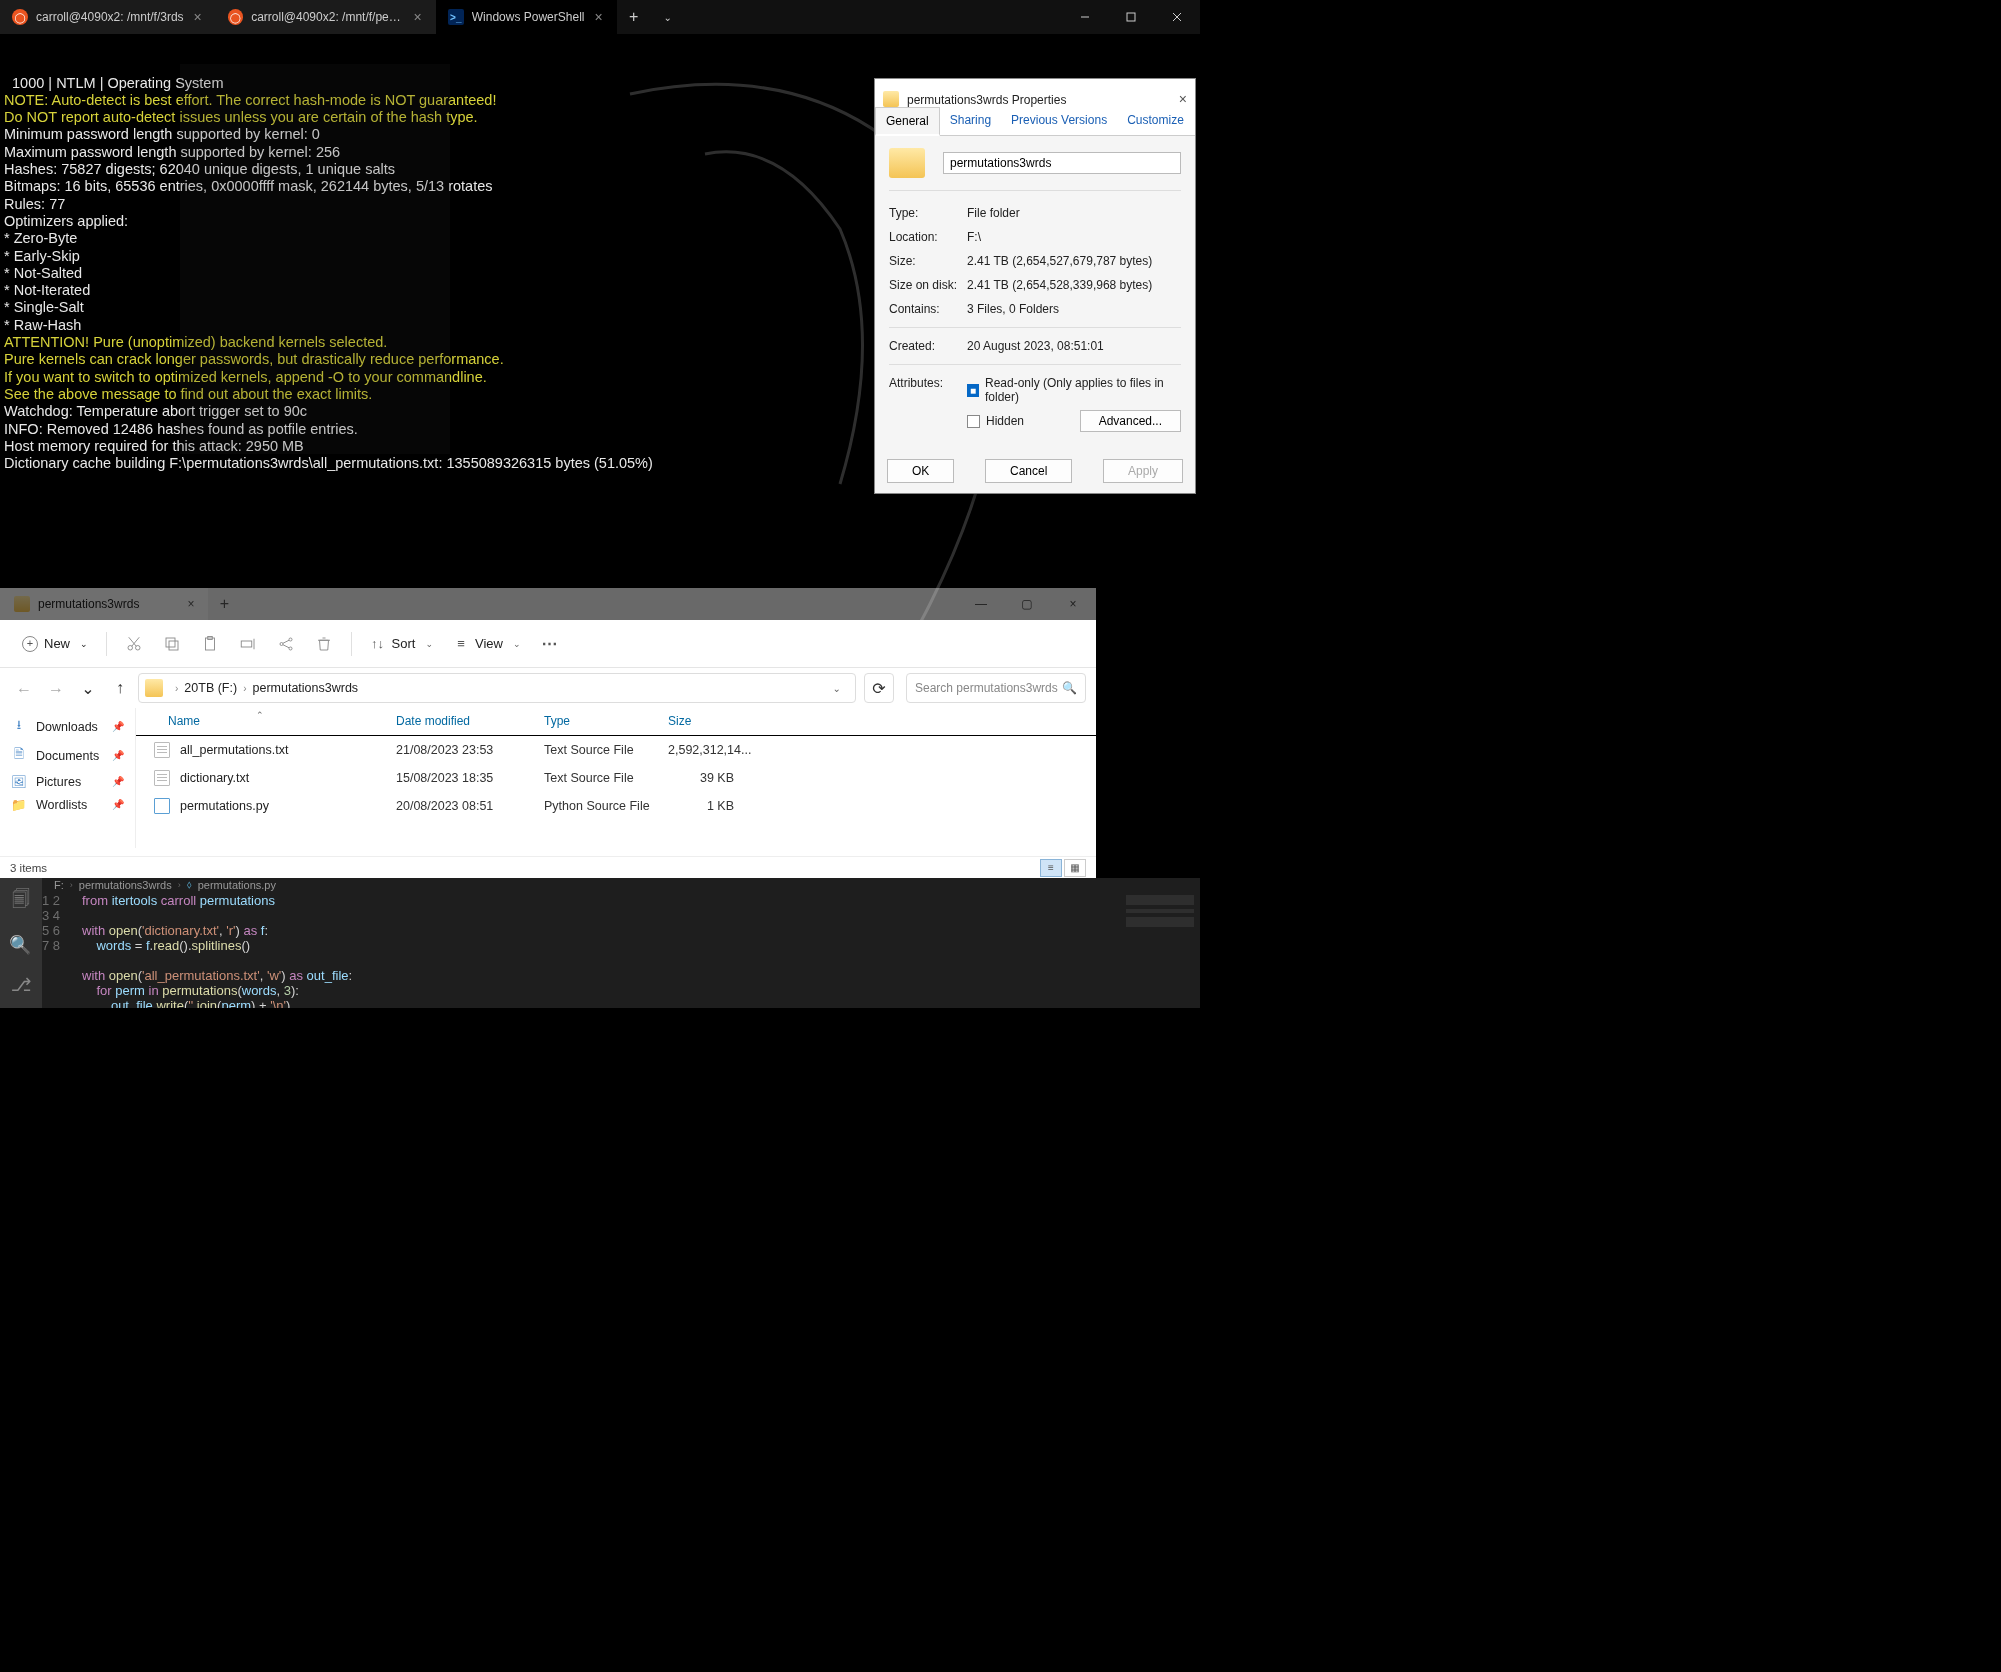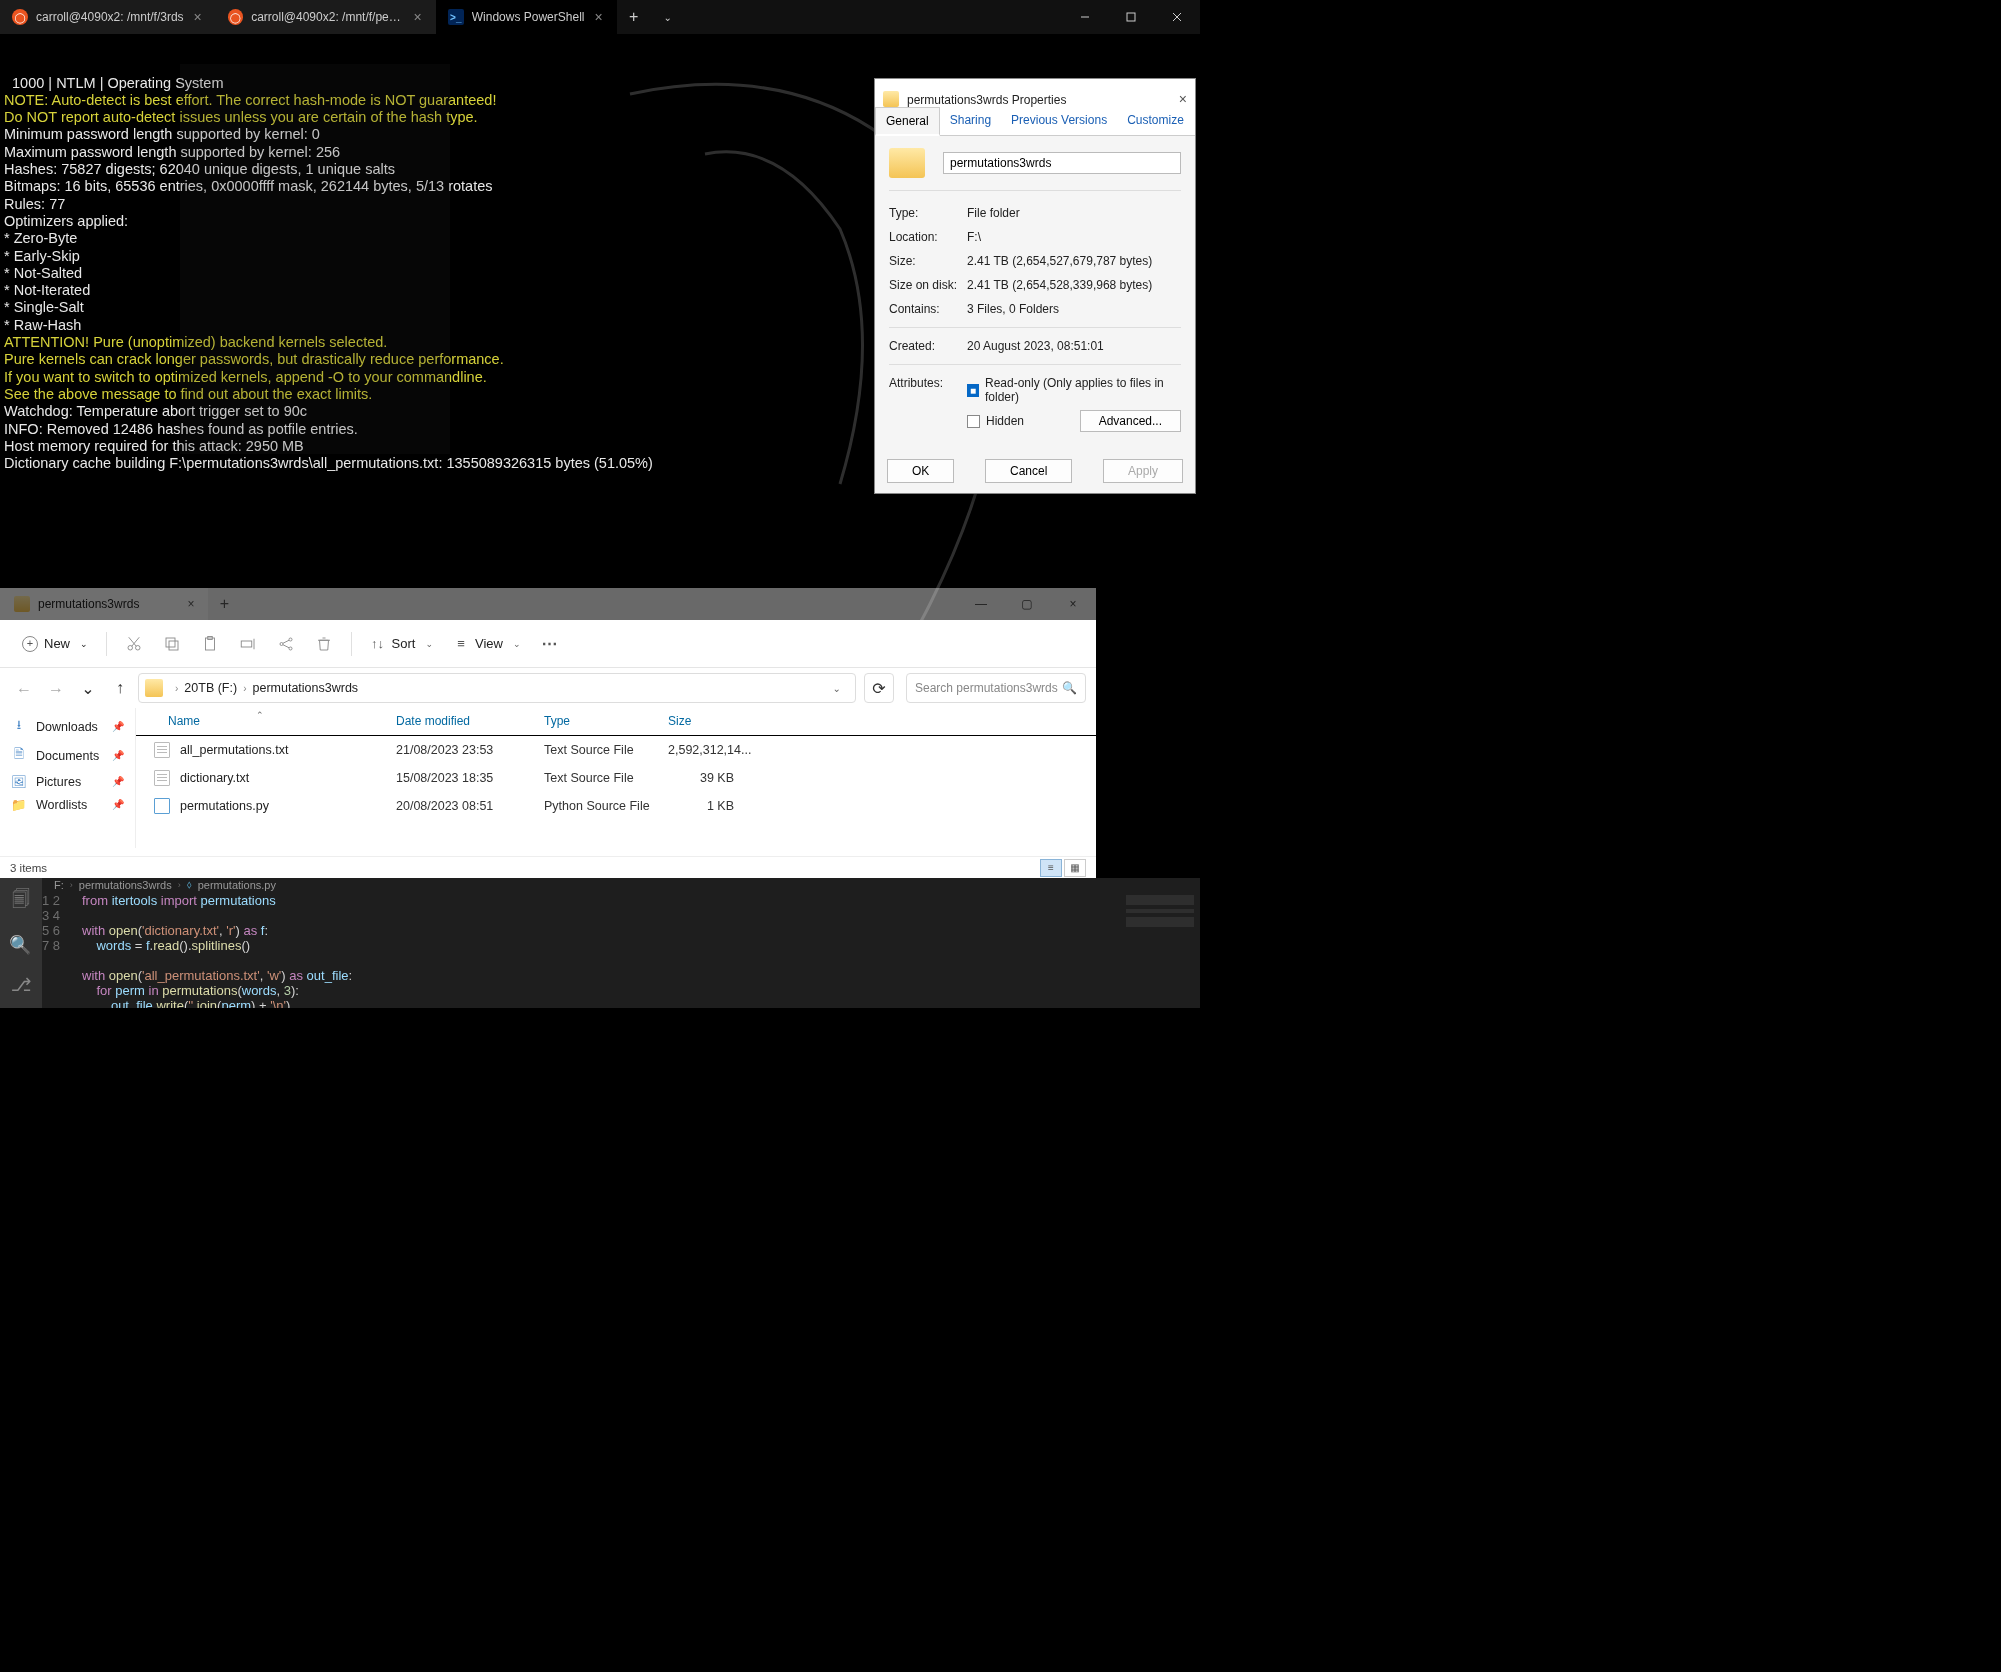--- a/index.html
+++ b/index.html
@@ -419,21 +419,21 @@
     </div>
     <div class="vsc-ed">
       <div class="gutter">1
 2
 3
 4
 5
 6
 7
 8</div>
-      <div class="code"><span class="kw">from</span> <span class="var">itertools</span> <span class="kw">import</span> <span class="var">permutations</span>
+      <div class="code"><span class="kw">from</span> <span class="var">itertools</span> <span class="kw">carroll</span> <span class="var">permutations</span>
 
 <span class="kw">with</span> <span class="fn">open</span>(<span class="str">'dictionary.txt'</span>, <span class="str">'r'</span>) <span class="kw">as</span> <span class="var">f</span>:
     <span class="var">words</span> = <span class="var">f</span>.<span class="fn">read</span>().<span class="fn">splitlines</span>()
 
 <span class="kw">with</span> <span class="fn">open</span>(<span class="str">'all_permutations.txt'</span>, <span class="str">'w'</span>) <span class="kw">as</span> <span class="var">out_file</span>:
     <span class="kw">for</span> <span class="var">perm</span> <span class="kw">in</span> <span class="fn">permutations</span>(<span class="var">words</span>, <span class="num">3</span>):
         <span class="var">out_file</span>.<span class="fn">write</span>(<span class="str">''</span>.<span class="fn">join</span>(<span class="var">perm</span>) + <span class="str">'\n'</span>)</div>
       <div class="minimap">
           <div class="blob"></div>
           <div class="blob" style="height:4px"></div>

